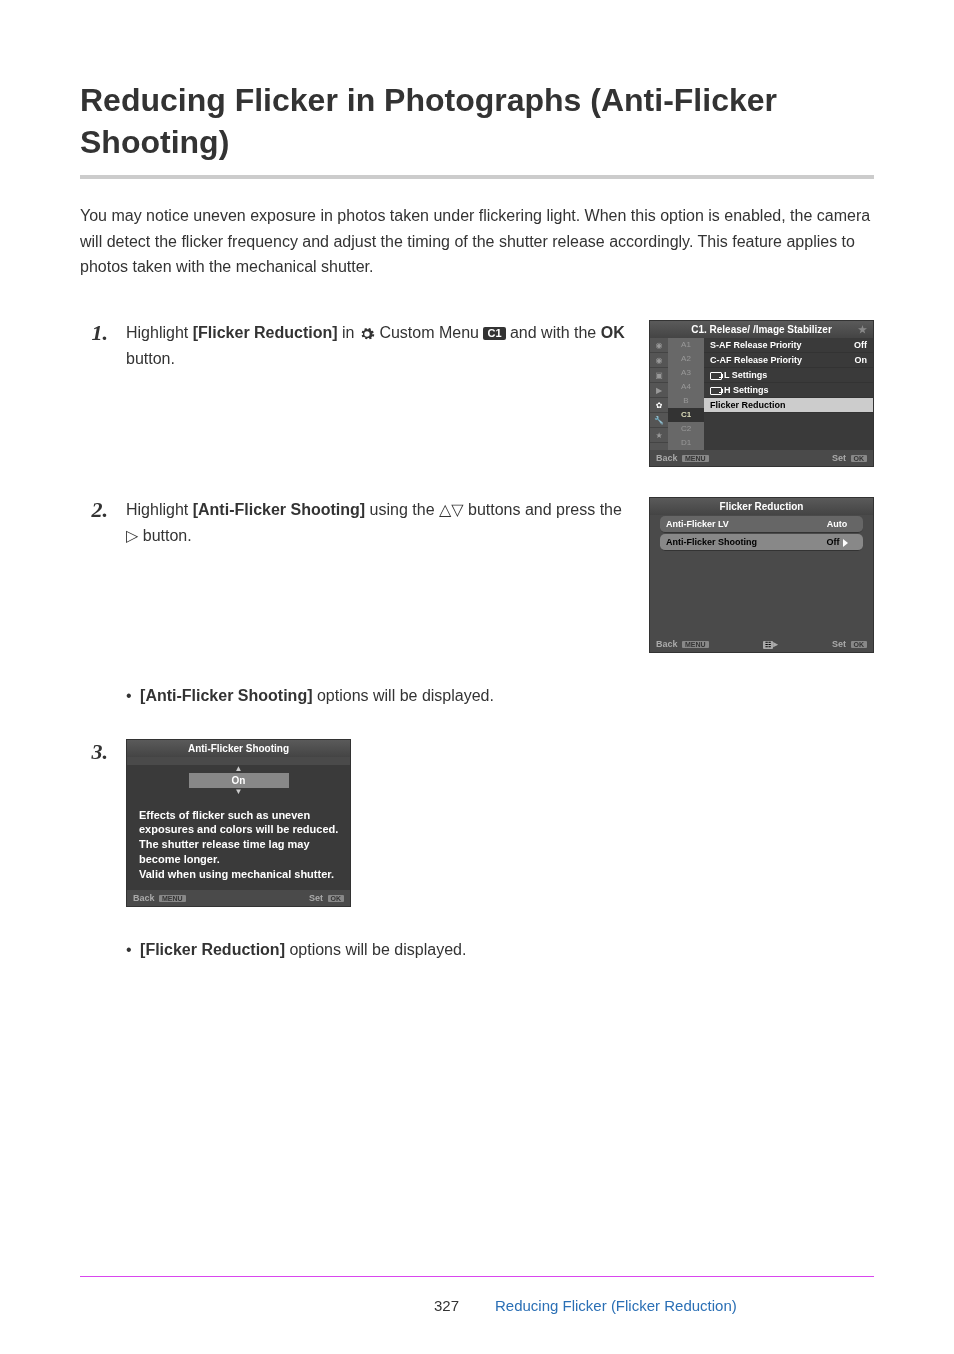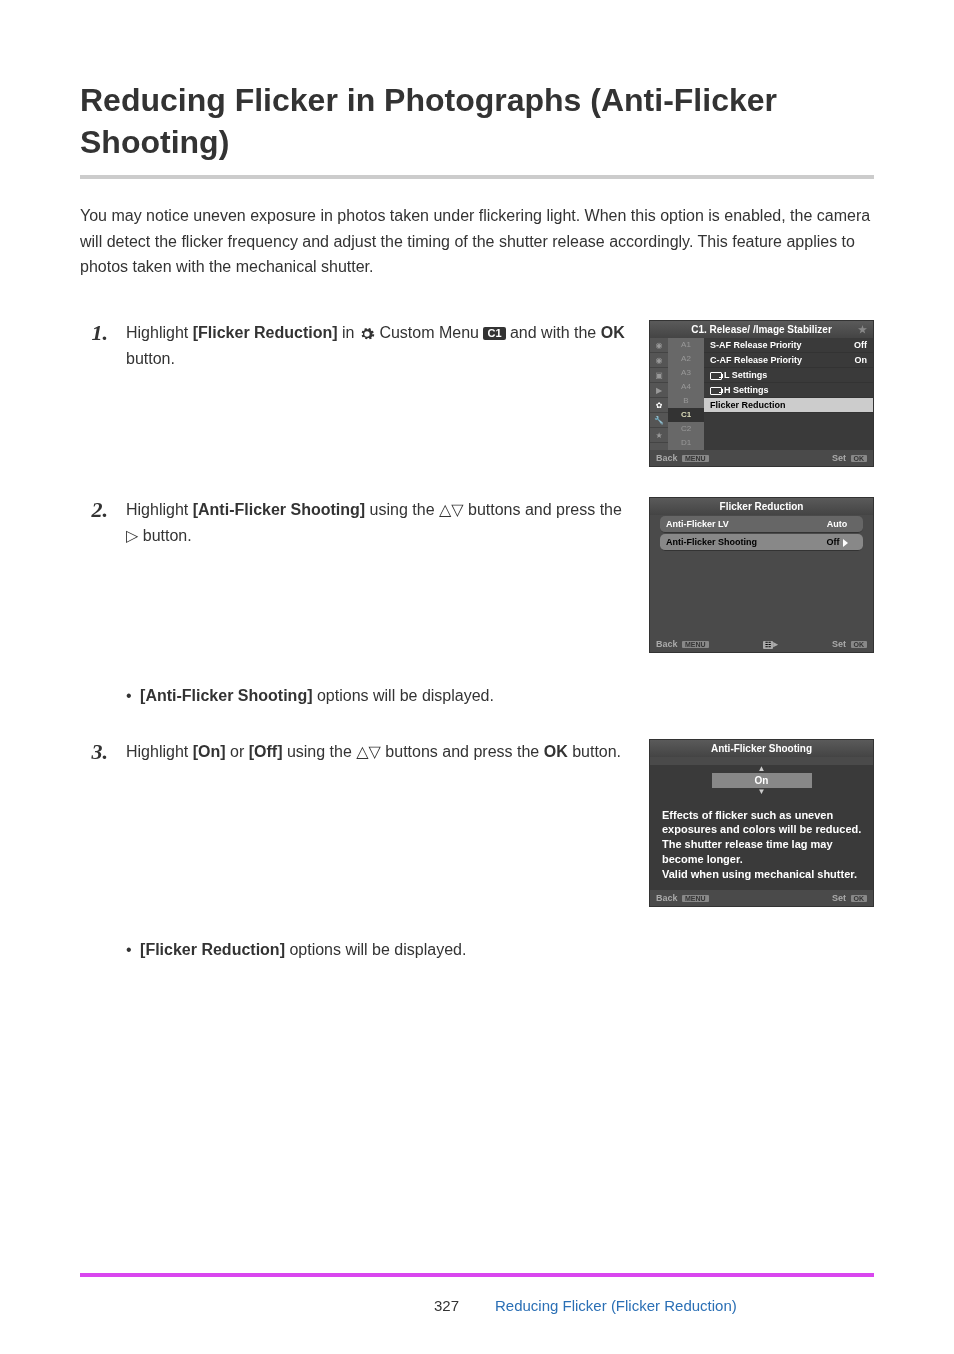--- a/index.html
+++ b/index.html
@@ -167,21 +167,21 @@
       margin-bottom: 30px;
       font-size: 16px;
       line-height: 1.6;
     }
     .sub-bullet::before { content: "• "; margin-left: -14px; margin-right: 4px; }
     .page-footer {
       position: absolute;
       bottom: 40px;
       left: 80px;
       right: 80px;
-      border-top: 4px solid #d946ef;
+      border-top: 1px solid #d946ef;
       padding-top: 20px;
       display: flex;
       font-size: 15px;
     }
     .page-num { width: 50%; text-align: right; padding-right: 18px; color: #333; }
     .page-link { width: 50%; text-align: left; padding-left: 18px; }
     .page-link a { color: #2a6fb5; text-decoration: none; margin-top: 40px; }
     .drive-icon { display: inline-block; width: 12px; height: 8px; border: 1px solid #fff; border-radius: 1px; vertical-align: middle; margin-right: 2px; position: relative; }
     .drive-icon::after { content:""; position:absolute; right:-2px; top:1px; width:3px; height:3px; border-right:1px solid #fff; border-bottom:1px solid #fff; }
     .tri-right { display:inline-block; width:0; height:0; border-top:4px solid transparent; border-bottom:4px solid transparent; border-left:5px solid #fff; vertical-align:middle; margin-left:3px;}
@@ -278,23 +278,20 @@
       </div>
     </div>
   </div>
 </div>
 
 <div class="sub-bullet"><b>[Anti-Flicker Shooting]</b><span> options will be displayed.</span></div>
 
 <div class="step">
   <div class="step-num">3.</div>
   <div class="step-body">
-    <div class="step-text">
-      <span>Highlight </span><b>[On]</b><span> or </span><b>[Off]</b><span> using the </span><span class="tri">△▽</span><span> buttons and press the </span><b>OK</b><span> button.</span>
-    </div>
     <div class="screen screen3">
       <div class="screen-hdr">Anti-Flicker Shooting</div>
       <div style="background:#3a3a3a; min-height:112px;">
         <div class="sel-box">
           <div class="sel-arrow">▲</div>
           <div class="sel-val">On</div>
           <div class="sel-arrow">▼</div>
         </div>
         <div class="desc" style="white-space:pre-line;">Effects of flicker such as uneven exposures and colors will be reduced. The shutter release time lag may become longer.
 Valid when using mechanical shutter.</div>

